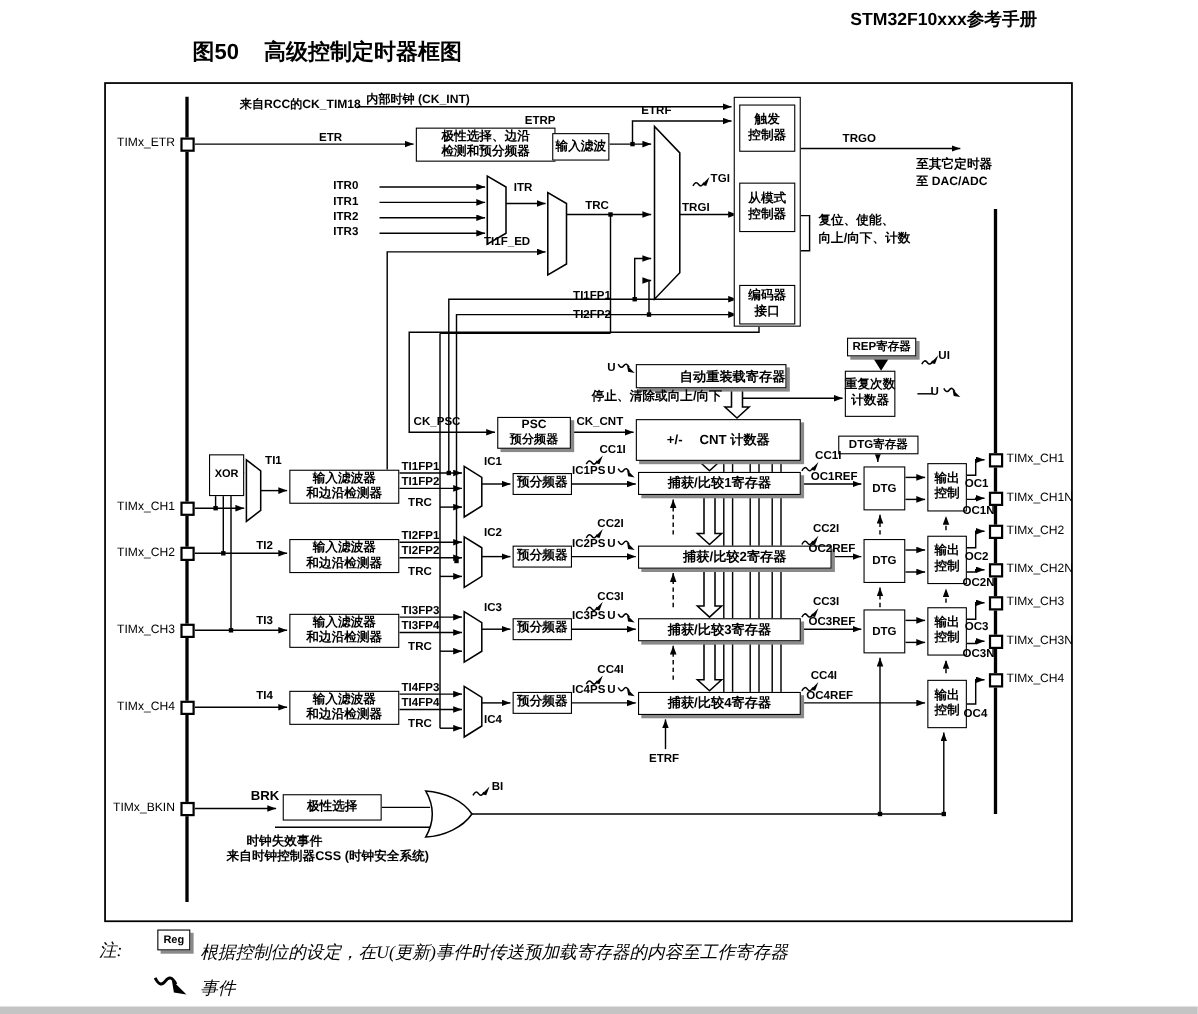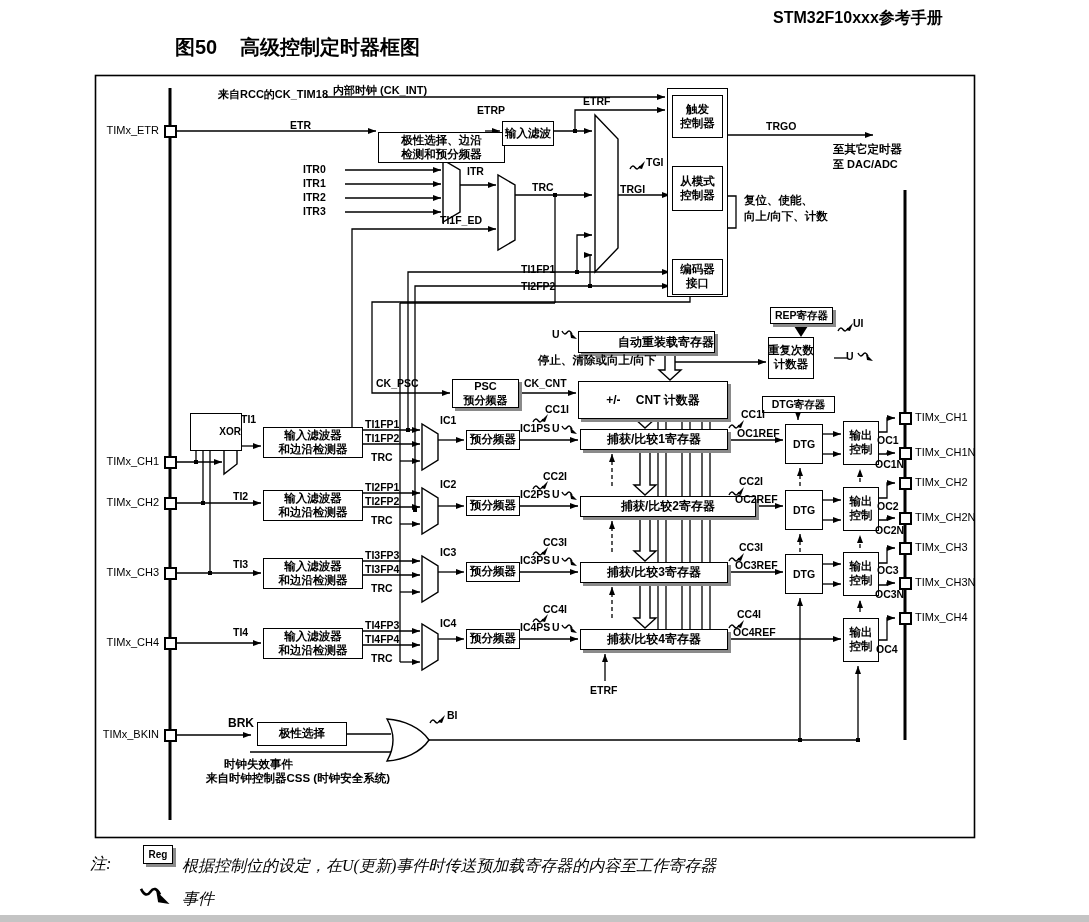--- a/index.html
+++ b/index.html
@@ -211,21 +211,21 @@
       <use href="#sq-ur" x="430" y="714"></use>
       <use href="#sq-dr" transform="translate(141,887) scale(1.9)"></use>
     </g>
   </svg>
 
   <div class="hdr" style="left:773px;top:8px">STM32F10xxx参考手册</div>
   <div class="figttl" style="left:175px;top:34px">图50</div>
   <div class="figttl" style="left:240px;top:34px">高级控制定时器框图</div>
 
   <div id="dg">
-      <div class="box" style="left: 378px; top: 132px; width: 127px; height: 31px; font-size: 11.5px;">
+      <div class="box" style="left: 378px; top: 116px; width: 127px; height: 31px; font-size: 11.5px;">
         <div>极性选择、边沿</div>
         <div>检测和预分频器</div>
       </div>
       <div class="box" style="left: 502px; top: 121px; width: 52px; height: 25px; font-size: 11.5px;">
         <div>输入滤波</div>
       </div>
       <div class="box" style="left: 667px; top: 88px; width: 61px; height: 209px; font-size: 11px;"></div>
       <div class="box" style="left: 672px; top: 95px; width: 51px; height: 43px; font-size: 11.5px;">
         <div>触发</div>
         <div>控制器</div>
@@ -251,21 +251,21 @@
       <div class="box sh" style="left: 452px; top: 379px; width: 67px; height: 29px; font-size: 11px;">
         <div>PSC</div>
         <div>预分频器</div>
       </div>
       <div class="box sh" style="left: 578px; top: 381px; width: 150px; height: 38px; font-size: 12px;">
         <div>+/-　 CNT 计数器</div>
       </div>
       <div class="box" style="left: 762px; top: 396px; width: 73px; height: 17px; font-size: 10.5px;">
         <div>DTG寄存器</div>
       </div>
-      <div class="box" style="left: 190px; top: 413px; width: 52px; height: 38px; font-size: 10px; align-items: flex-end;">
+      <div class="box" style="left: 190px; top: 413px; width: 32px; height: 38px; font-size: 10px;">
         <div>XOR</div>
       </div>
       <div class="box" style="left: 263px; top: 427px; width: 100px; height: 31px; font-size: 11.5px;">
         <div>输入滤波器</div>
         <div>和边沿检测器</div>
       </div>
       <div class="box" style="left: 263px; top: 490px; width: 100px; height: 31px; font-size: 11.5px;">
         <div>输入滤波器</div>
         <div>和边沿检测器</div>
       </div>
@@ -397,21 +397,21 @@
       <div class="lbl" style="left: 543px; top: 536px;">CC3I</div>
       <div class="lbl" style="left: 552px; top: 554px;">U</div>
       <div class="lbl" style="left: 739px; top: 541px;">CC3I</div>
       <div class="lbl" style="left: 735px; top: 559px;">OC3REF</div>
       <div class="lbl" style="left: 877px; top: 564px;">OC3</div>
       <div class="lbl" style="left: 875px; top: 588px;">OC3N</div>
       <div class="lbl" style="left: 233px; top: 626px;">TI4</div>
       <div class="lbl" style="left: 365px; top: 619px;">TI4FP3</div>
       <div class="lbl" style="left: 365px; top: 633px;">TI4FP4</div>
       <div class="lbl" style="left: 371px; top: 652px;">TRC</div>
-      <div class="lbl" style="left: 440px; top: 617px;">IC4</div>
+      <div class="lbl" style="left: 440px; top: 648px;">IC4</div>
       <div class="lbl" style="left: 520px; top: 621px;">IC4PS</div>
       <div class="lbl" style="left: 543px; top: 603px;">CC4I</div>
       <div class="lbl" style="left: 552px; top: 621px;">U</div>
       <div class="lbl" style="left: 737px; top: 608px;">CC4I</div>
       <div class="lbl" style="left: 733px; top: 626px;">OC4REF</div>
       <div class="lbl" style="left: 876px; top: 643px;">OC4</div>
       <div class="pin" style="left: 164px; top: 125px;"></div>
       <div class="pinlbl" style="left: 159px; top: 124px; transform: translateX(-100%);">TIMx_ETR</div>
       <div class="pin" style="left: 164px; top: 456px;"></div>
       <div class="pinlbl" style="left: 159px; top: 455px; transform: translateX(-100%);">TIMx_CH1</div>

